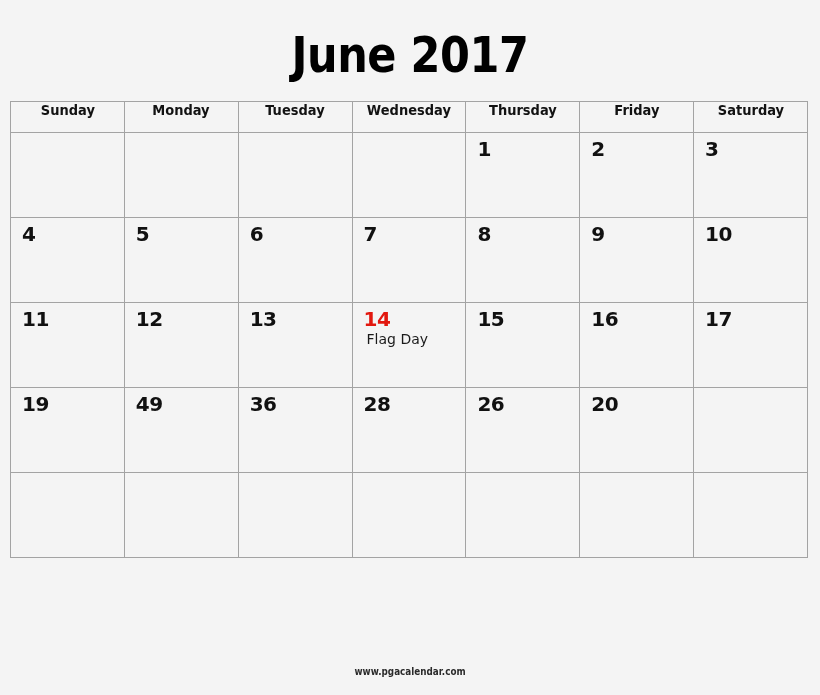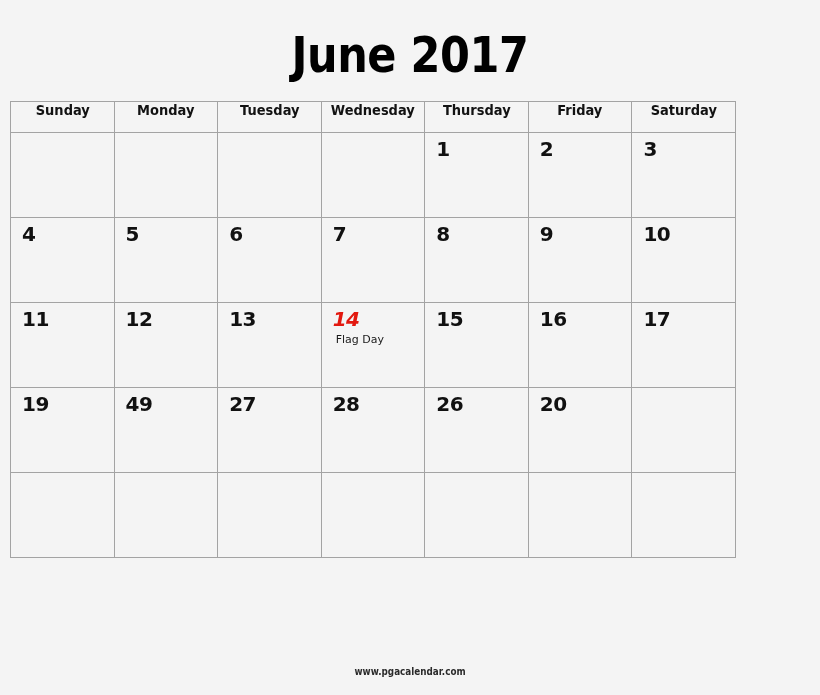--- a/index.html
+++ b/index.html
@@ -31,21 +31,21 @@
     transform: scaleX(0.86);
     transform-origin: 50% 50%;
     white-space: nowrap;
   }
 
   
   #calendar-grid {
     position: absolute;
     left: 10px;
     top: 101px;
-    width: 726px;
+    width: 798px;
     border-collapse: collapse;
     table-layout: fixed;
   }
   #calendar-grid td, #calendar-grid th {
     border: 1px solid #a3a3a3;
     padding: 0;
     background: #f4f4f4;
     vertical-align: top;
   }
 
@@ -75,29 +75,28 @@
     top: 5px;
     font-family: "DejaVu Sans", sans-serif;
     font-weight: bold;
     font-size: 20px;
     line-height: 22px;
     color: #111111;
     letter-spacing: -0.5px;
   }
   .day-number.holiday {
     color: #e2180f;
-    font-style: italic;
   }
   .day-event {
     position: absolute;
     left: 11px;
     top: 30px;
     font-family: "DejaVu Sans", sans-serif;
     font-weight: normal;
-    font-size: 11px;
+    font-size: 14px;
     line-height: 13px;
     color: #1a1a1a;
     white-space: nowrap;
   }
   .day-event.indented {
     left: 14px;
   }
 
   
   #footer-credit {
@@ -196,21 +195,21 @@
         </td>
       </tr>
       <tr>
         <td class="day-cell">
           <div class="day-number">19</div>
         </td>
         <td class="day-cell">
           <div class="day-number">49</div>
         </td>
         <td class="day-cell">
-          <div class="day-number">27</div>
+          <div class="day-number">36</div>
         </td>
         <td class="day-cell">
           <div class="day-number">28</div>
         </td>
         <td class="day-cell">
           <div class="day-number">26</div>
         </td>
         <td class="day-cell">
           <div class="day-number">20</div>
         </td>

